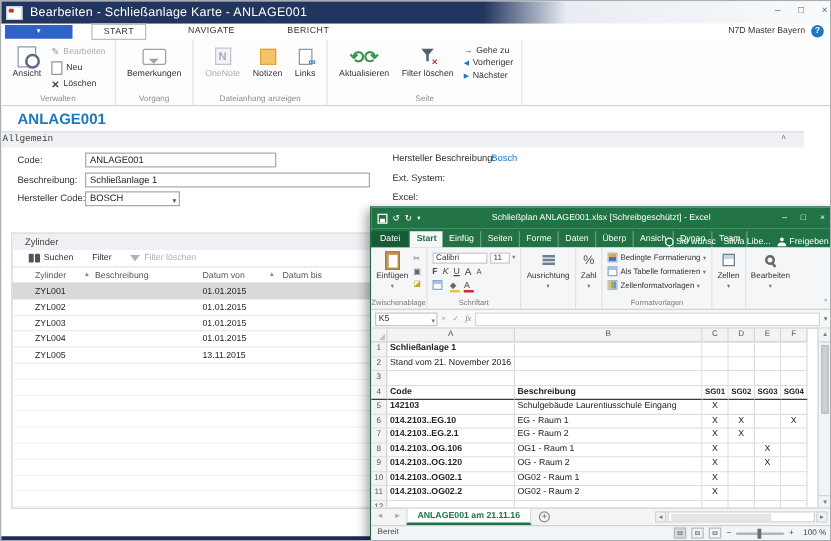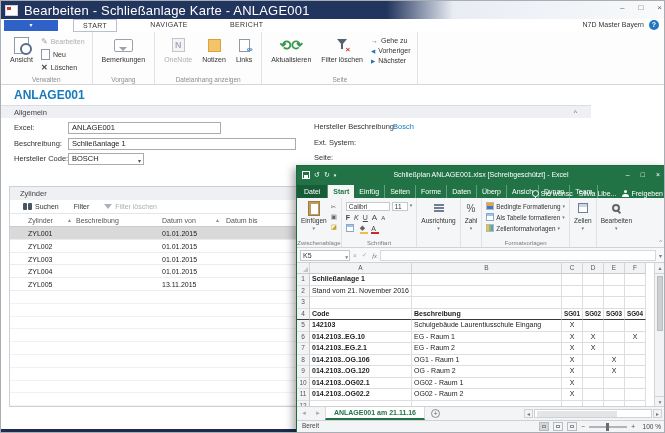--- a/index.html
+++ b/index.html
@@ -7,21 +7,21 @@
   body { font-family:"Liberation Sans", sans-serif; }
   .screen { position:relative; width:665px; height:433px; background:#fff; overflow:hidden;
             border:1px solid #a9aeb4; font-size:7.5px; color:#333; }
 
   
   .nav-titlebar { position:absolute; left:0; top:0; width:665px; height:18px;
     background:linear-gradient(90deg,#22355e 0%,#22355e 58%,#e9edf3 68%,#f8fafb 100%);
     display:flex; align-items:center; }
   .nav-appicon { width:13px; height:11px; margin:0 6px 0 4px; position:relative; background:#fff; border:1px solid #cdd3dd; }
   .nav-appicon::after { content:""; position:absolute; left:1px; top:1px; width:4px; height:3px; background:#c0392b; }
-  .nav-title { color:#fff; font-size:13px; letter-spacing:.2px; }
+  .nav-title { color:#fff; font-size:10px; letter-spacing:.2px; }
   .winctl { position:absolute; top:2px; right:4px; display:flex; gap:14px; color:#5f6368; font-size:8px; }
   .winctl span { cursor:default; }
 
   .nav-tabrow { position:absolute; left:0; top:18px; width:665px; height:13px; background:#fff; }
   .nav-appmenu { position:absolute; left:3px; top:1px; width:54px; height:11px; background:#2e62c9;
     color:#fff; font-size:6px; text-align:center; line-height:11px; }
   .nav-tabs { position:absolute; left:72px; top:0; display:flex; gap:24px; height:13px; }
   .nav-tab { font-size:7px; letter-spacing:.4px; color:#333; padding:1px 9px; line-height:10px; }
   .nav-tab.active { border:1px solid #b7c0cc; background:#fff; }
   .nav-user { position:absolute; right:22px; top:2px; font-size:7px; color:#333; }
@@ -60,22 +60,22 @@
   .i-funnel .stem { position:absolute; left:5px; top:6px; width:2px; height:5px; background:#55616d; }
   .i-funnel .redx { position:absolute; right:-2px; bottom:-2px; color:#c92a2a; font-size:8px; font-weight:bold; }
   .blue { color:#1f77c0; }
   .i-binoc { display:inline-block; width:9px; height:7px; position:relative; }
   .i-binoc::before,.i-binoc::after { content:""; position:absolute; top:0; width:4px; height:7px; background:#4a5560; border-radius:1px; }
   .i-binoc::before { left:0; } .i-binoc::after { right:0; }
   .i-funnel-sm { display:inline-block; width:0; height:0; border-left:4px solid transparent;
      border-right:4px solid transparent; border-top:5px solid #aab2ba; }
 
   .nav-pagetitle { position:absolute; left:13px; top:87px; font-size:12px; font-weight:600; color:#1879bd; }
-  .fasttab { position:absolute; left:0; width:590px; height:13px; background:#eef0f3;
-     border-top:1px solid #dadde1; color:#444; font-size:7.5px; line-height:13px; padding-left:13px; }
+  .fasttab { position:absolute; left:0; width:642px; height:13px; background:#eef0f3;
+     border-top:1px solid #dadde1; color:#444; font-size:7.5px; line-height:13px; padding-left:1px;font-family:Liberation Mono, monospace; }
   .fasttab .chev { position:absolute; right:14px; top:0; color:#666; font-size:7px; }
   .flbl { position:absolute; font-size:7.5px; color:#333; line-height:12px; }
   .finput { position:absolute; height:12px; border:1px solid #ababab; background:#fff;
      font-size:7.5px; line-height:10px; padding:0 3px; color:#222; overflow:hidden; white-space:nowrap; }
   .fsel .dd { position:absolute; right:2px; top:2px; font-size:6px; color:#555; }
   .flink { position:absolute; color:#1879bd; font-size:7.5px; line-height:12px; }
 
   
   .zpanel { position:absolute; left:8px; top:185px; width:641px; border:1px solid #cdd1d6; background:#fff; }
   .zheader { height:13px; background:#eef0f3; color:#444; font-size:7.5px; line-height:13px; padding-left:10px; }
@@ -310,34 +310,34 @@
     </div>
   </div>
 
   <div class="nav-pagetitle">ANLAGE001</div>
 
   <div class="fasttab" style="top:104px">
     <span>Allgemein</span>
     <span class="chev">^</span>
   </div>
 
-  <div class="flbl" style="left:13px; top:121px">Excel:</div>
+  <div class="flbl" style="left:13px; top:121px">Code:</div>
   <div class="finput" style="left:67px; top:121px; width:153px">ANLAGE001</div>
   <div class="flbl" style="left:13px; top:137px">Beschreibung:</div>
   <div class="finput" style="left:67px; top:137px; width:228px">Schließanlage 1</div>
   <div class="flbl" style="left:13px; top:152px">Hersteller Code:</div>
   <div class="finput fsel" style="left:67px; top:152px; width:76px">
     <span>BOSCH</span>
     <span class="dd">▾</span>
   </div>
 
   <div class="flbl" style="left:313px; top:120px">Hersteller Beschreibung:</div>
   <div class="flink" style="left:392px; top:120px">Bosch</div>
   <div class="flbl" style="left:313px; top:136px">Ext. System:</div>
-  <div class="flbl" style="left:313px; top:151px">Seite:</div>
+  <div class="flbl" style="left:313px; top:151px">Excel:</div>
 
   <div class="zpanel">
     <div class="zheader">Zylinder</div>
     <div class="ztoolbar">
       <span class="ztool">
         <span class="i-binoc"></span>
         <span>Suchen</span>
       </span>
       <span class="ztool">
         <span>Filter</span>

